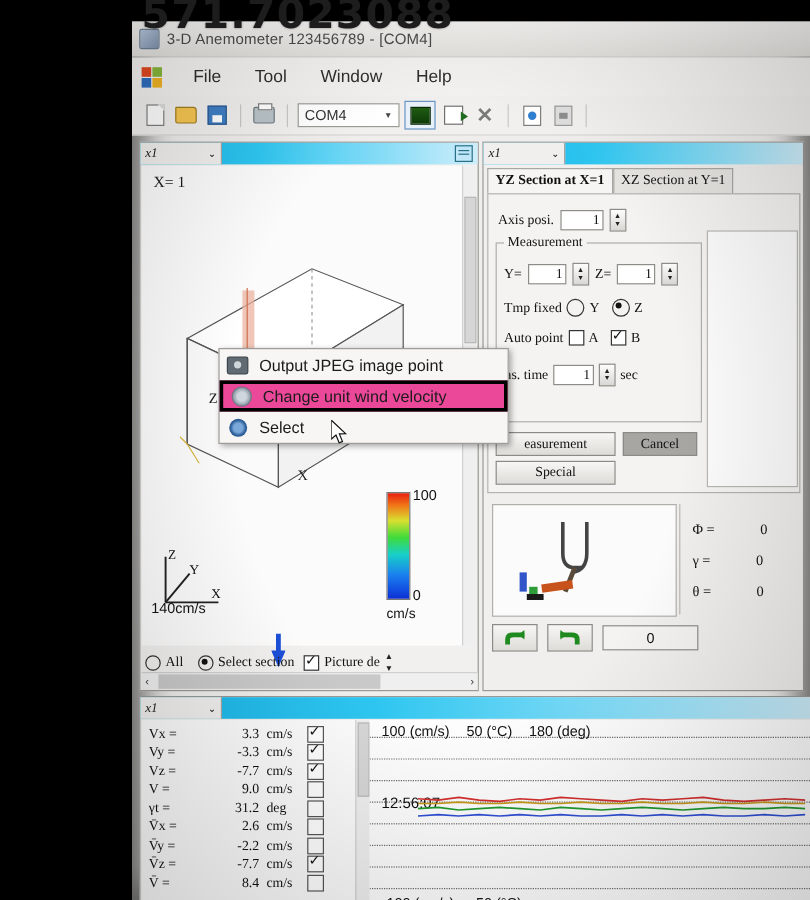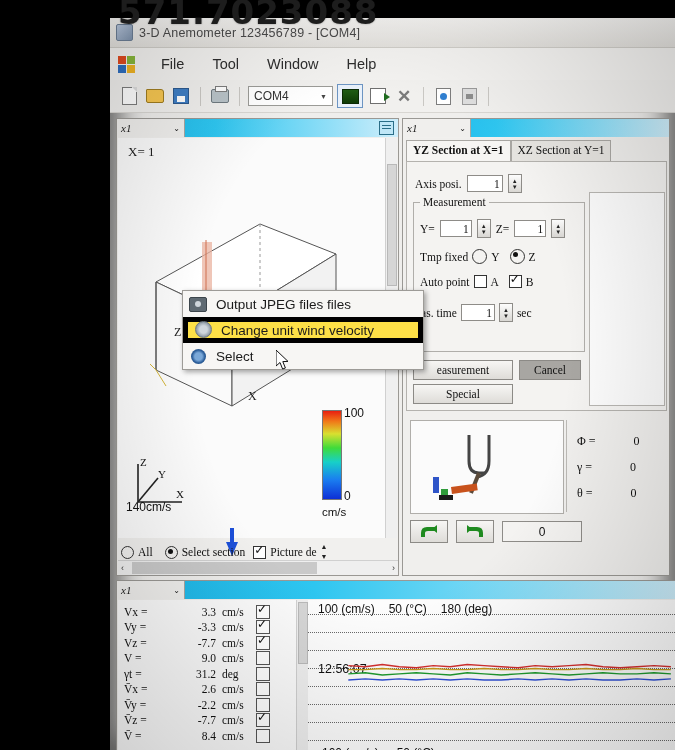--- a/index.html
+++ b/index.html
@@ -168,21 +168,21 @@
   .navbtn{width:36px;height:21px;border:1px solid #8c8a86;background:linear-gradient(#f7f6f4,#dedcd8);
           display:flex;align-items:center;justify-content:center;}
   .zerofield{width:78px;height:19px;border:1px solid #8e8c88;background:#f4f3f1;display:flex;
              align-items:center;justify-content:center;font-size:12px;color:#111;}
 
   
   #ctxmenu{position:absolute;left:72px;top:272px;width:240px;background:#f7f6f4;
            border:1px solid #9d9b97;box-shadow:2px 2px 5px rgba(0,0,0,.35);z-index:25;}
   .mi{height:26px;display:flex;align-items:center;gap:9px;padding-left:6px;font-size:13.5px;
       color:#1b1b1b;box-sizing:border-box;}
-  .mi.sel{background:#fde047;border:5px solid #000000;align-items:flex-end;}
+  .mi.sel{background:#ec4899;border:3px solid #000000;}
   .mi .ic{width:18px;height:18px;flex:none;display:flex;align-items:center;justify-content:center;}
   .ic-cam{width:16px;height:13px;background:#5f6a72;border:1px solid #3c454b;border-radius:2px;position:relative;}
   .ic-cam:after{content:"";position:absolute;left:5px;top:3px;width:6px;height:6px;border-radius:50%;
                 background:#cfd6db;border:1px solid #2f3binky;}
   .ic-gear{width:15px;height:15px;border-radius:50%;background:radial-gradient(#7aa8d8 35%,#2d5f9b 60%,#1b3f6d);}
   .ic-wind{width:15px;height:15px;border-radius:50%;background:radial-gradient(#cfd6dd 35%,#8d99a5 70%);
            border:1px solid #6e7984;}
   
   #cursor{position:absolute;left:166px;top:332px;width:16px;height:22px;z-index:26;}
 
@@ -470,21 +470,21 @@
           <div class="zerofield">0</div>
         </div>
       </div>
     </div>
 
     <div id="ctxmenu">
       <div class="mi">
         <span class="ic">
             <span class="ic-cam"></span>
           </span>
-        <span>Output JPEG files files</span>
+        <span>Output JPEG image point</span>
       </div>
       <div class="mi sel">
         <span class="ic">
             <span class="ic-wind"></span>
           </span>
         <span>Change unit wind velocity</span>
       </div>
       <div class="mi">
         <span class="ic">
             <span class="ic-gear"></span>

